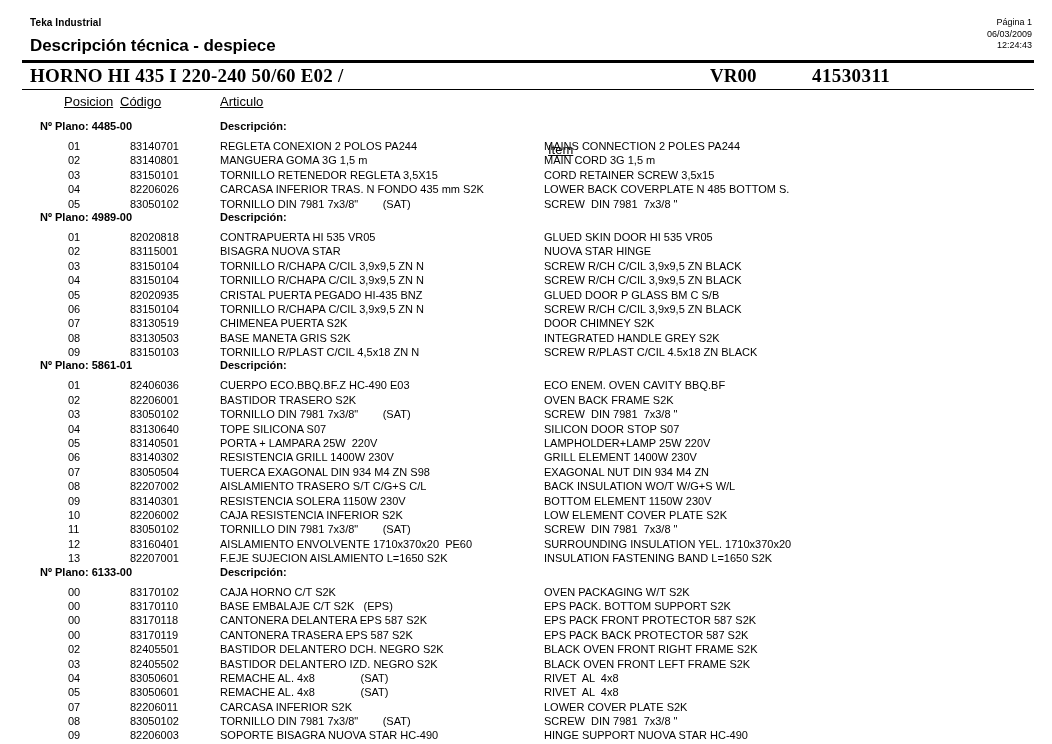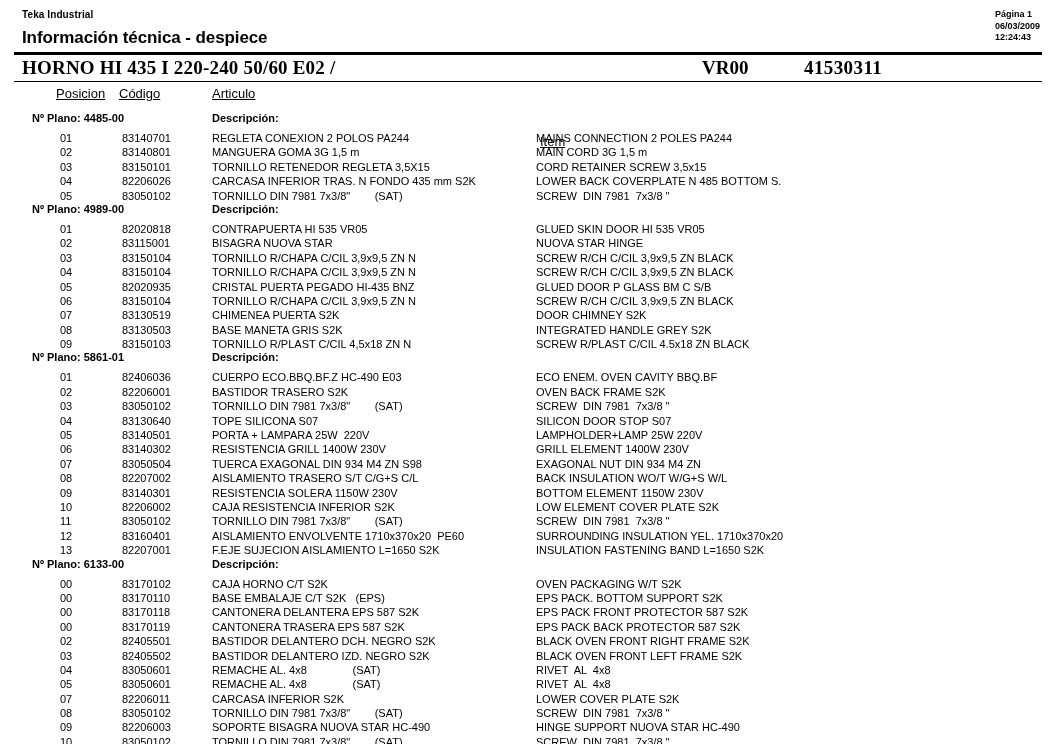--- a/index.html
+++ b/index.html
@@ -13,21 +13,21 @@
     height: 744px;
     font-family: "Liberation Sans", sans-serif;
     color: #000000;
     -webkit-font-smoothing: none;
   }
   .page {
     position: relative;
     width: 1052px;
     height: 744px;
     box-sizing: border-box;
-    padding: 0;
+    padding: 8px;
     overflow: hidden;
   }
 
   
   .hdr {
     position: relative;
     height: 52px;
     padding: 9px 10px 0 22px;
     box-sizing: border-box;
   }
@@ -41,23 +41,23 @@
     font-size: 17px;
     font-weight: bold;
     line-height: 22px;
     margin-top: 6px;
     letter-spacing: -0.1px;
   }
   .hdr-meta {
     position: absolute;
     top: 9px;
     right: 12px;
-    text-align: left;
+    text-align: right;
     font-size: 9px;
-    font-weight: bold;
+    font-weight: normal;
     line-height: 11.5px;
   }
 
   
   .rule-thick {
     border-top: 3px solid #000;
     margin: 0 10px 0 14px;
   }
   .rule-thin {
     border-top: 1.5px solid #000;
@@ -107,21 +107,21 @@
     font-weight: normal;
     text-align: right;
   }
   .col-head span {
     position: absolute;
     top: 0;
     text-decoration: underline;
     white-space: nowrap;
   }
   .ch-pos   { left: 42px; }
-  .ch-cod   { left: 105px; }
+  .ch-cod   { left: 98px; }
   .ch-art   { left: 198px; }
   .ch-item  { left: 526px; margin-top: 48px; }
 
   
   .body {
     position: relative;
     margin: 8px 10px 0 14px;
   }
   .block { position: relative; }
 
@@ -159,21 +159,21 @@
   .c-art  { left: 198px; }
   .c-item { left: 522px; }
 </style>
 </head>
 <body>
 
 <div class="page">
 
   <div class="hdr">
     <div class="hdr-company">Teka Industrial</div>
-    <div class="hdr-title">Información técnica - despiece</div>
+    <div class="hdr-title">Descripción técnica - despiece</div>
     <div class="hdr-meta">
       <div>Página 1</div>
       <div>06/03/2009</div>
       <div>12:24:43</div>
     </div>
   </div>
 
   <div class="rule-thick"></div>
 
   <div class="model-bar">

